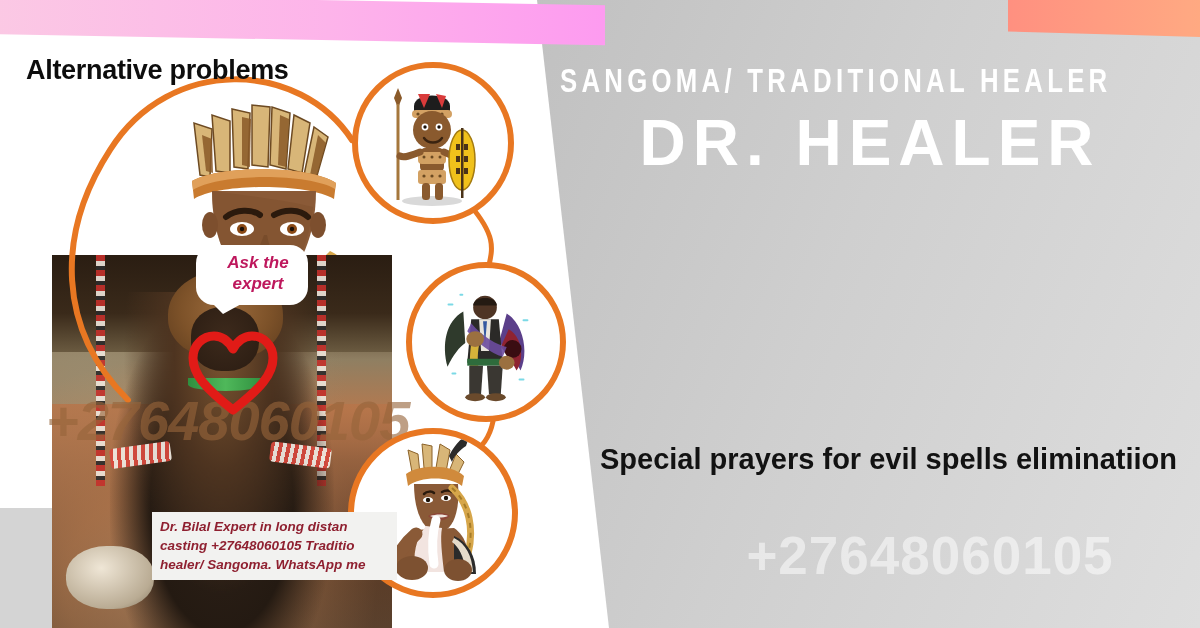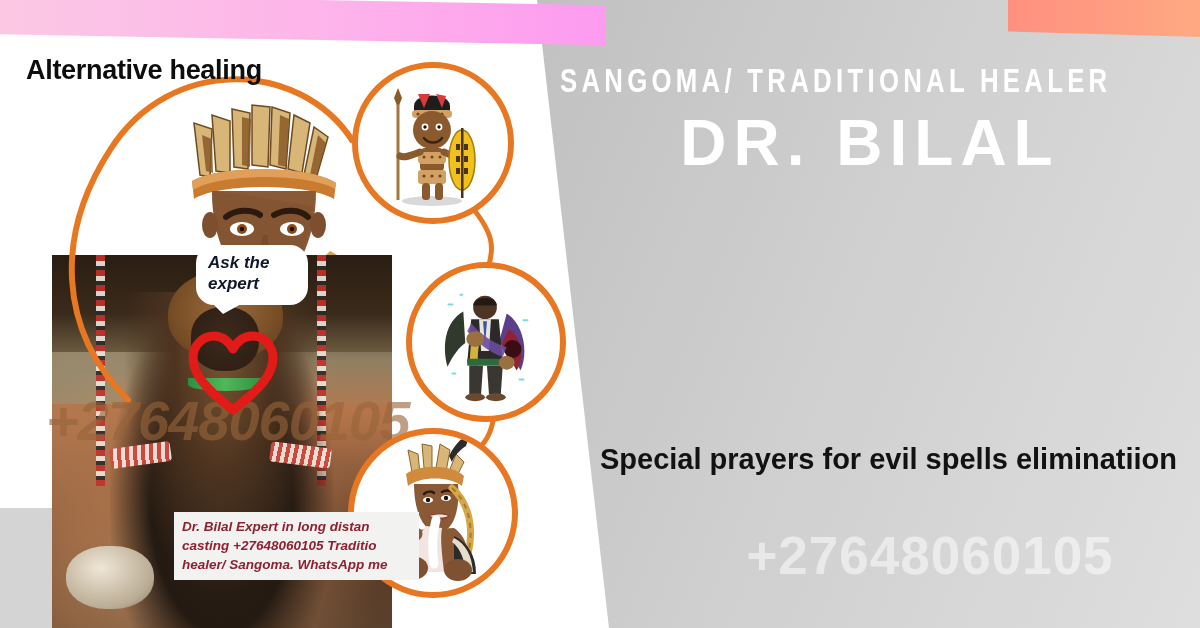--- a/index.html
+++ b/index.html
@@ -116,36 +116,36 @@
   .bubble {
     position:absolute; left:196px; top:245px; width:112px; height:60px; z-index:16;
     background:#ffffff; border-radius:18px;
   }
   .bubble:after {
     content:""; position:absolute; left:16px; bottom:-20px;
     border:11px solid transparent; border-top-color:#ffffff; border-right-width:20px;
   }
   .bubble-text {
     position:absolute; left:208px; top:252px; width:100px; z-index:17;
-    font-size:17px; font-weight:bold; font-style:italic; color:#0f172a; line-height:1.25;
+    font-size:17px; font-weight:bold; font-style:italic; color:#be185d; line-height:1.25;text-align:center;
   }
 
   
   .heart { position:absolute; left:185px; top:330px; width:96px; height:86px; z-index:16; }
 
   
   .photo-watermark {
     position:absolute; left:46px; top:388px; z-index:15;
     font-size:56px; font-weight:bold; font-style:italic; letter-spacing:-1px;
     color:rgba(150,100,58,0.62); white-space:nowrap;
   }
 
   
   .caption-box {
-    position:absolute; left:174px; top:512px; width:245px; height:68px; z-index:18;
+    position:absolute; left:152px; top:512px; width:245px; height:68px; z-index:18;
     background:#f2f2f0; padding:5px 8px 0 8px; overflow:hidden;
   }
   .caption-text {
     font-size:13.5px; font-weight:bold; font-style:italic; color:#8f2030;
     line-height:1.42; white-space:pre-line;
   }
 
   
   .circ {
     position:absolute; border:6px solid #e87722; border-radius:50%;
@@ -189,21 +189,21 @@
 
 <div id="poster">
 
   <div class="grey-block-left"></div>
   <div class="grey-panel"></div>
   <div class="grey-wedge"></div>
 
   <div class="bar-pink"></div>
   <div class="bar-orange"></div>
 
-  <div class="alt-heading">Alternative healing</div>
+  <div class="alt-heading">Alternative problems</div>
 
   <svg class="arc-svg" viewBox="0 0 600 628">
     <path d="M352,140 C300,60 170,55 110,150 C55,235 58,330 128,400" fill="none" stroke="#e87722" stroke-width="6" stroke-linecap="round"></path>
     <path d="M470,205 C498,238 492,250 488,270" fill="none" stroke="#e87722" stroke-width="5" stroke-linecap="round"></path>
     <path d="M494,415 C492,432 486,444 474,452" fill="none" stroke="#e87722" stroke-width="5" stroke-linecap="round"></path>
   </svg>
 
   <svg class="chief" viewBox="0 0 230 210">
     <g>
 
@@ -422,17 +422,17 @@
 
       <path d="M30,132 C22,128 16,132 18,138 C22,144 34,144 40,138 Z" fill="#1c1c1c"></path>
       <path d="M20,128 L26,122 L28,130 Z" fill="#1c1c1c"></path>
 
       <ellipse cx="58" cy="134" rx="16" ry="12" fill="#7d5131"></ellipse>
       <ellipse cx="104" cy="136" rx="14" ry="11" fill="#7d5131"></ellipse>
     </svg>
   </div>
 
   <div class="kicker">SANGOMA/ TRADITIONAL HEALER</div>
-  <div class="brand">DR. BILAL</div>
+  <div class="brand">DR. HEALER</div>
   <div class="black-copy">Special prayers for  evil spells eliminatiion</div>
   <div class="phone-watermark">+27648060105</div>
 
 </div>
 
 </body></html>

